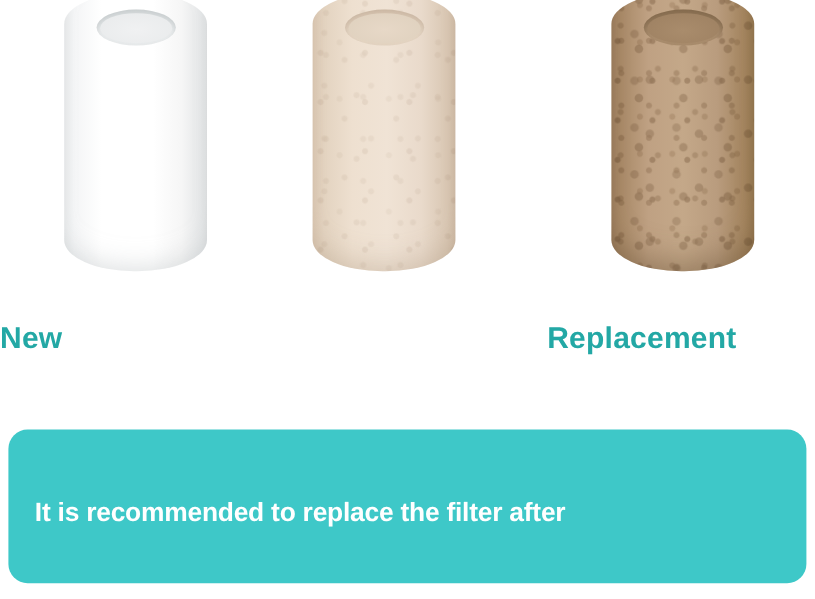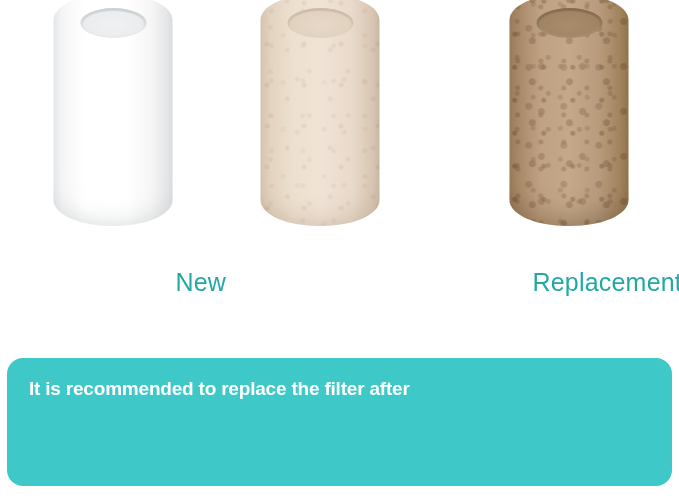--- a/index.html
+++ b/index.html
@@ -165,45 +165,46 @@
       radial-gradient(circle at 55% 88%, rgba(120,95,64,0.45) 0 3px, transparent 4px),
       radial-gradient(circle at 88% 33%, rgba(150,124,90,0.45) 0 2px, transparent 3px);
     background-size: 29px 33px, 37px 41px, 23px 27px, 41px 45px, 31px 36px, 35px 39px, 27px 31px;
   }
 
   
   .caption {
     position: absolute;
     top: 268px;
     width: 100%;
-    text-align: right;
+    text-align: left;
     font-size: 25px;
-    font-weight: normal;
+    font-weight: bold;
     letter-spacing: 0.2px;
     white-space: nowrap;
   }
 
   
   .banner {
     position: absolute;
     left: 7px;
     top: 358px;
     width: 665px;
     height: 128px;
     border-radius: 16px;
     box-sizing: border-box;
     padding: 14px 20px 0 22px;
   }
   .banner-line {
     color: #ffffff;
-    font-size: 19px;
+    font-size: 22px;
     font-weight: bold;
     line-height: 33px;
     letter-spacing: -0.2px;
     white-space: nowrap;
+    margin-top: 38px;
   }
 </style>
 </head>
 <body style="background: rgb(255, 255, 255);">
 
 <div class="filter-row">
 
   <div class="filter-cell cell-0">
     <div class="cartridge f-new">
       <div class="body"></div>

